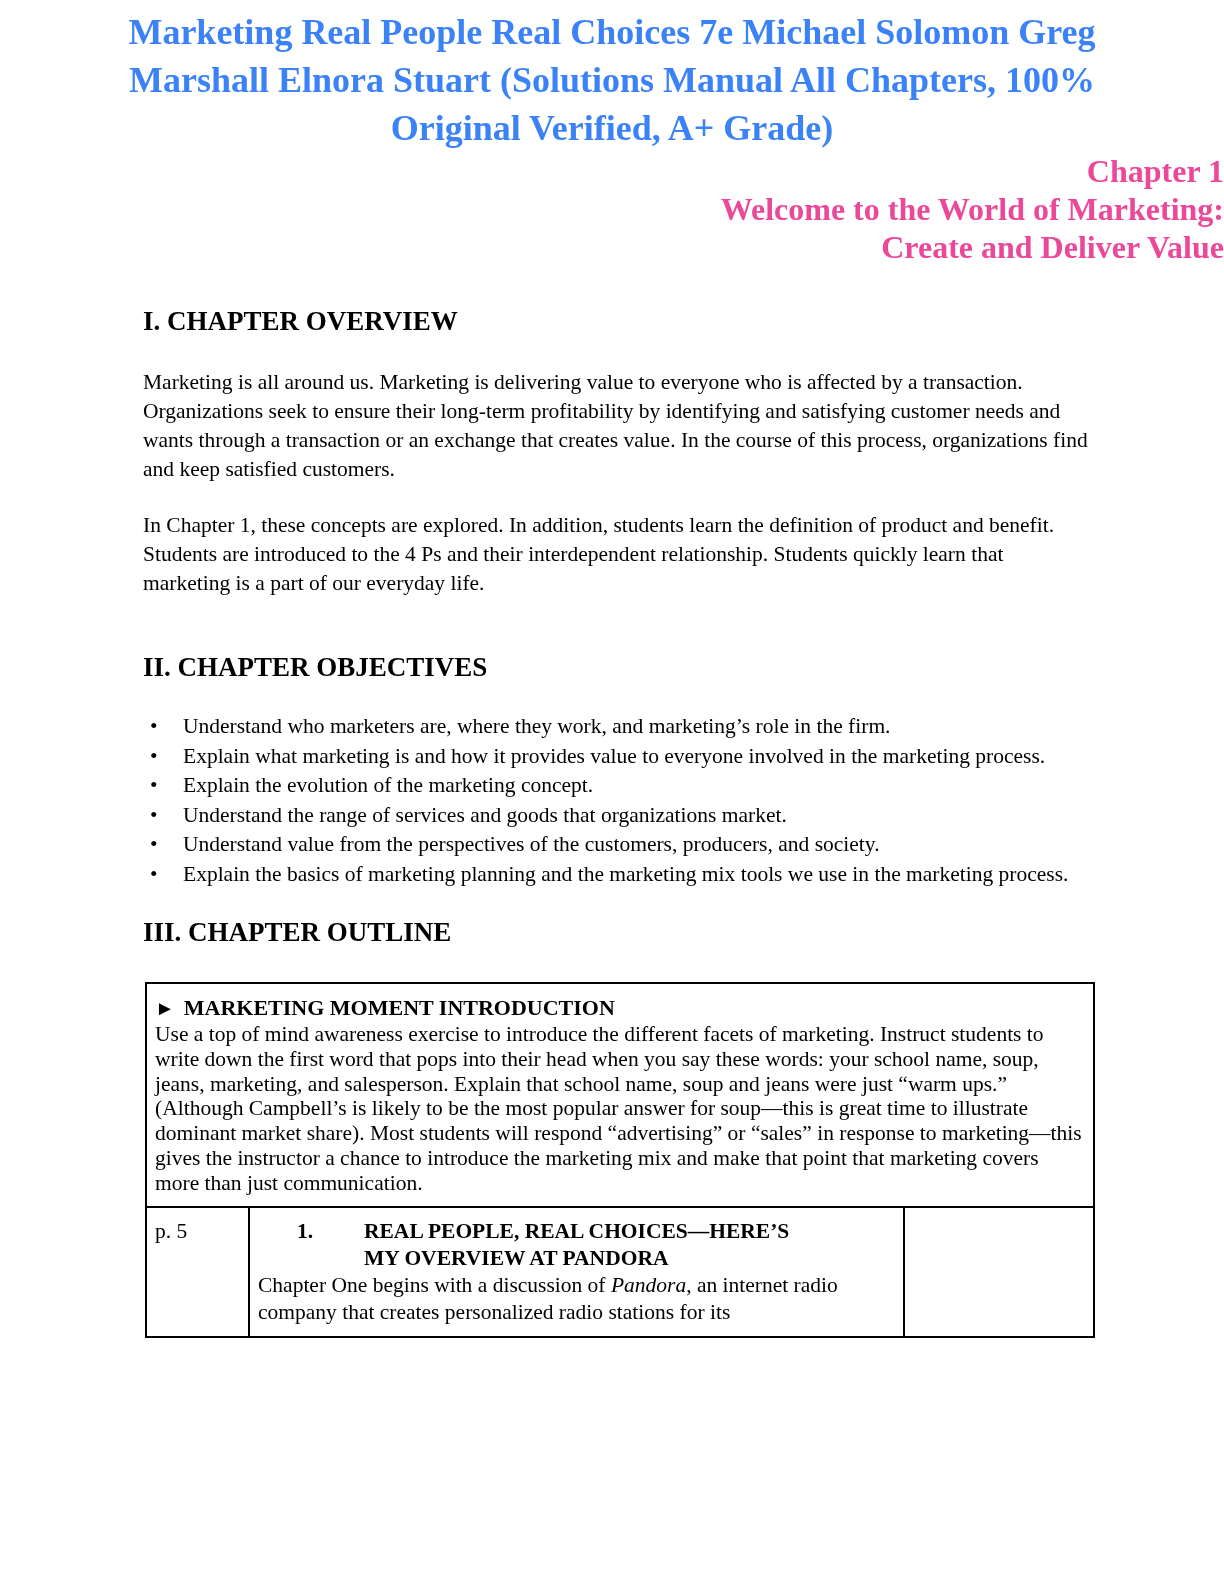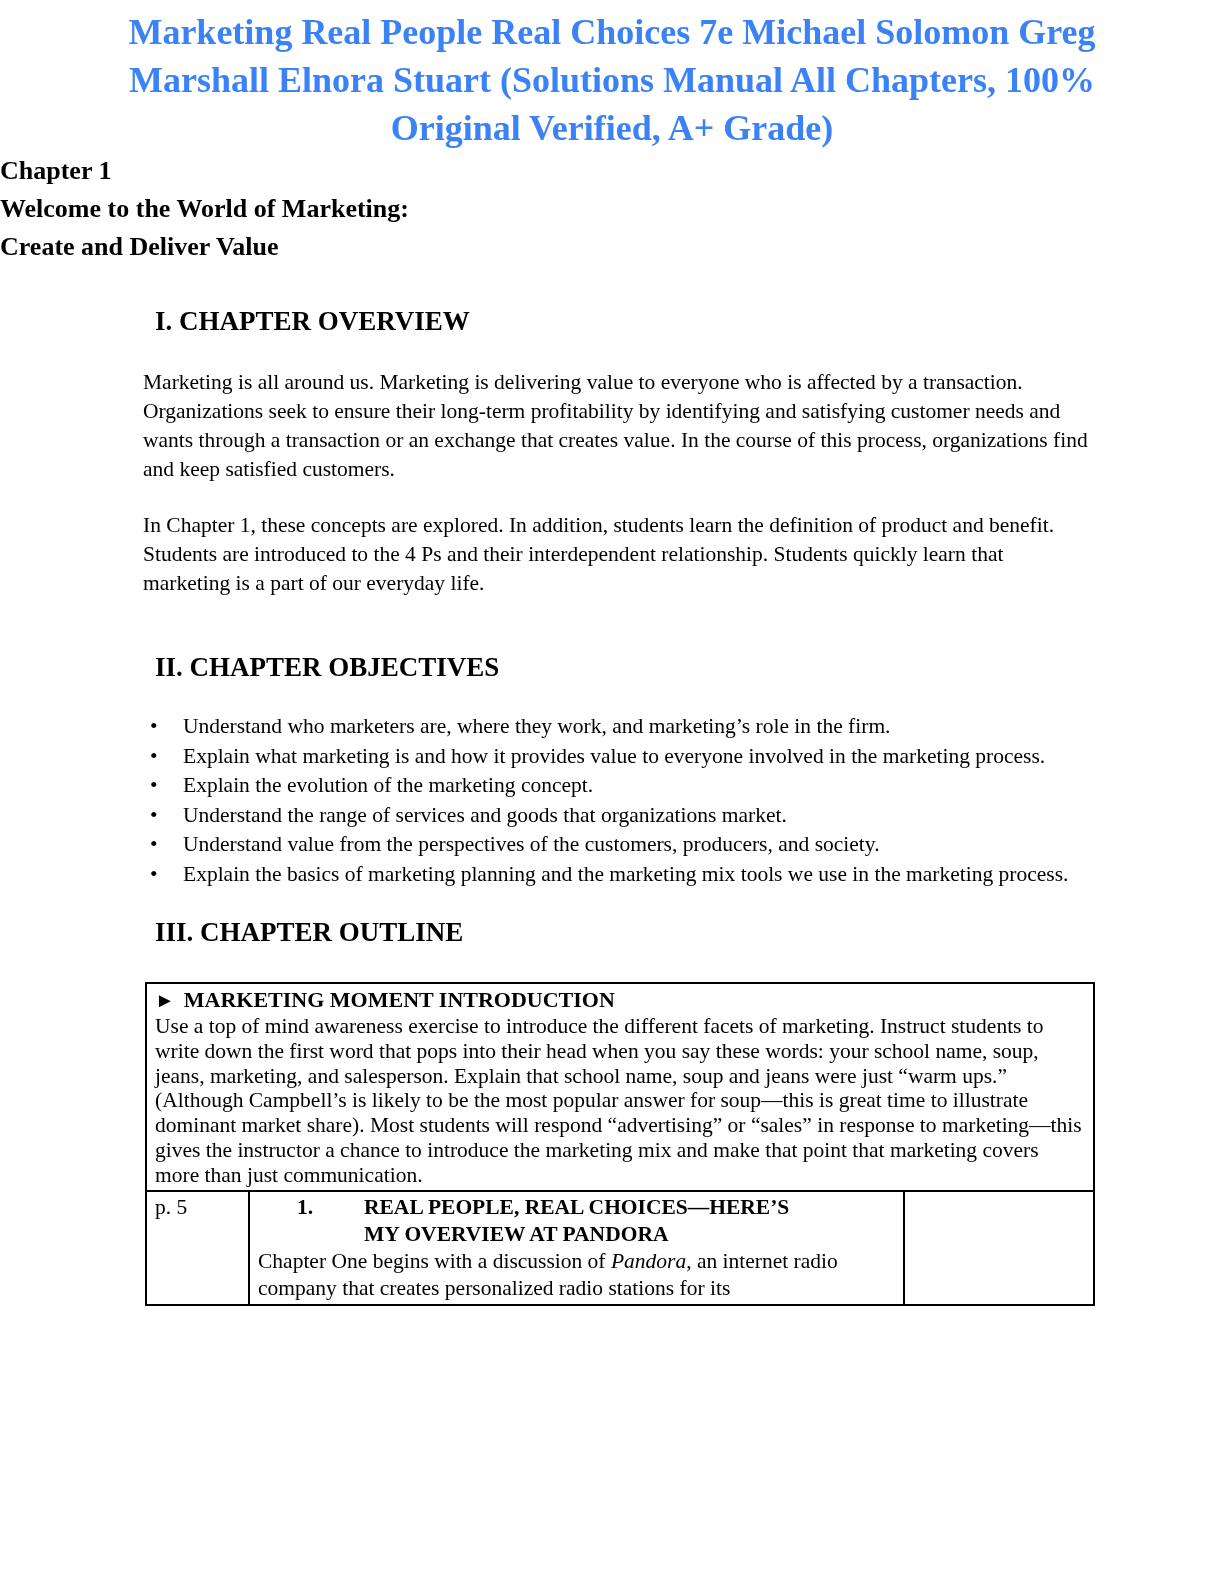--- a/index.html
+++ b/index.html
@@ -16,35 +16,35 @@
   .red-title {
     margin: 0 40px;
     text-align: center;
     font-weight: bold;
     font-size: 36px;
     line-height: 48px;
     color: #3b82f6;
   }
   .red-title .tline { display: block; }
   .chapter-head {
-    text-align: left;
+    text-align: right;
     font-weight: bold;
-    font-size: 26px;
+    font-size: 32px;
     line-height: 38px;
-    color: #000000;
+    color: #ec4899;
   }
   .chapter-head .tline { display: block; }
 
   
   .content { margin-left: 143px; margin-right: 131px; }
   .sec-heading {
     font-size: 27px;
     line-height: 34px;
     font-weight: bold;
-    margin: 12px;
+    margin: 0;
   }
   .h-overview   { margin-top: 38px; }
   .h-objectives { margin-top: 52px; }
   .h-outline    { margin-top: 27px; }
   .body-par {
     font-size: 21.5px;
     line-height: 29px;
     margin: 0;
   }
   .p1 { margin-top: 30px; }
@@ -71,21 +71,21 @@
   table.outline-table {
     border-collapse: collapse;
     table-layout: fixed;
     width: 948px;
     margin-top: 33px;
     margin-left: 145px;
   }
   table.outline-table td {
     border: 2px solid #000000;
     vertical-align: top;
-    padding: 2px 8px;
+    padding: 10px 8px;
     font-size: 21.5px;
   }
   .mm-cell { line-height: 24.8px; }
   .mm-heading {
     font-weight: bold;
     font-size: 22px;
     line-height: 27px;
   }
   .mm-heading .mm-arrow { margin-right: 9px; font-size: 20px; }
   .mm-body { margin: 0; }

